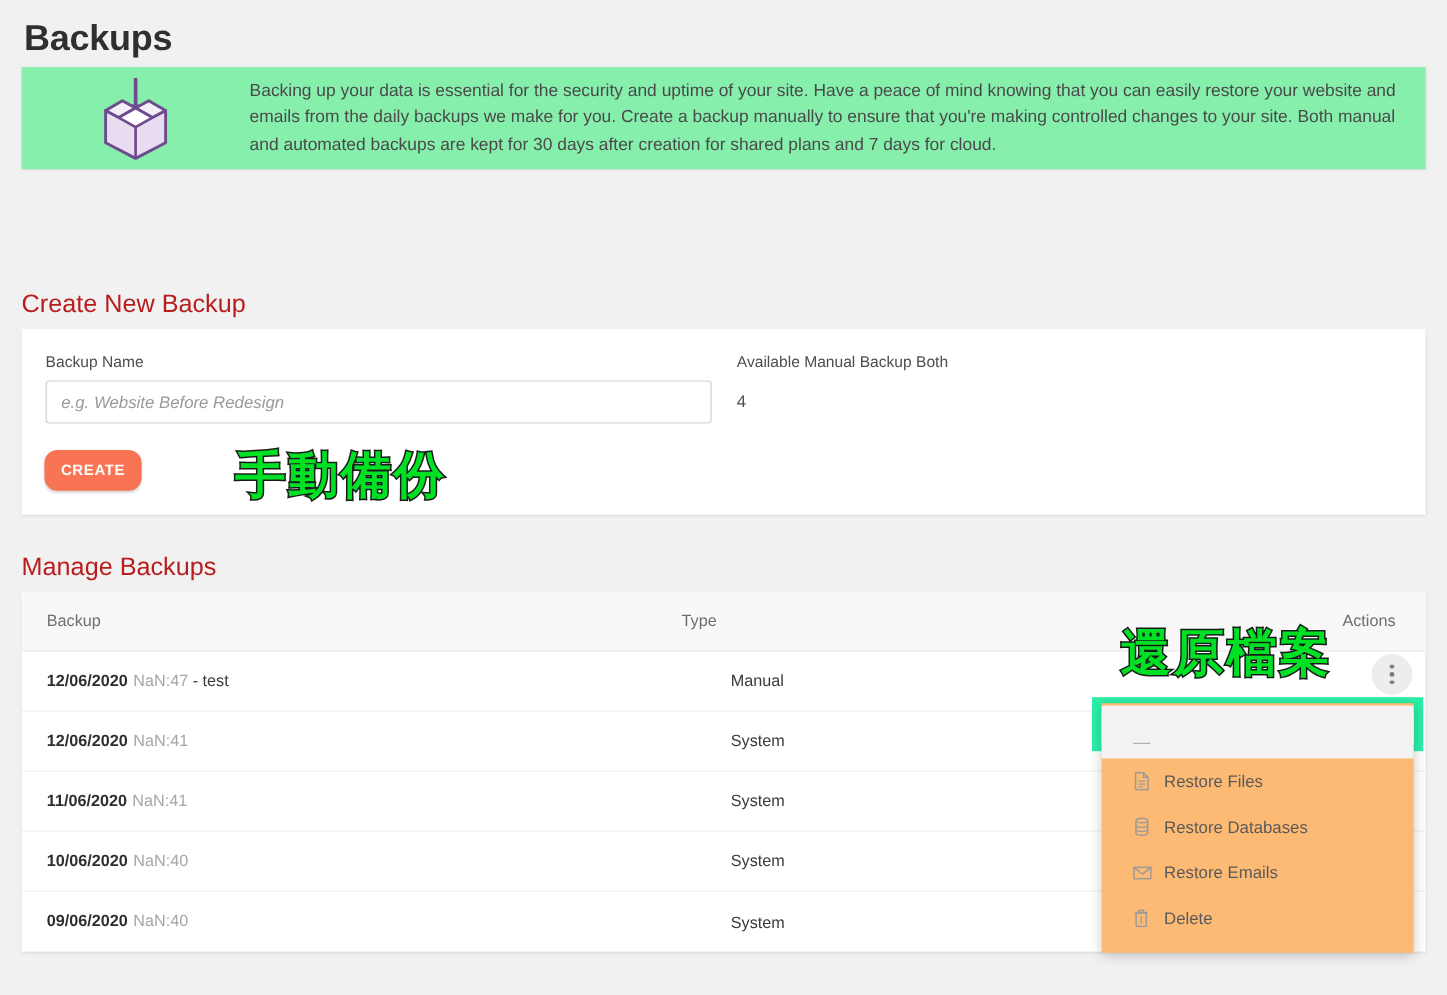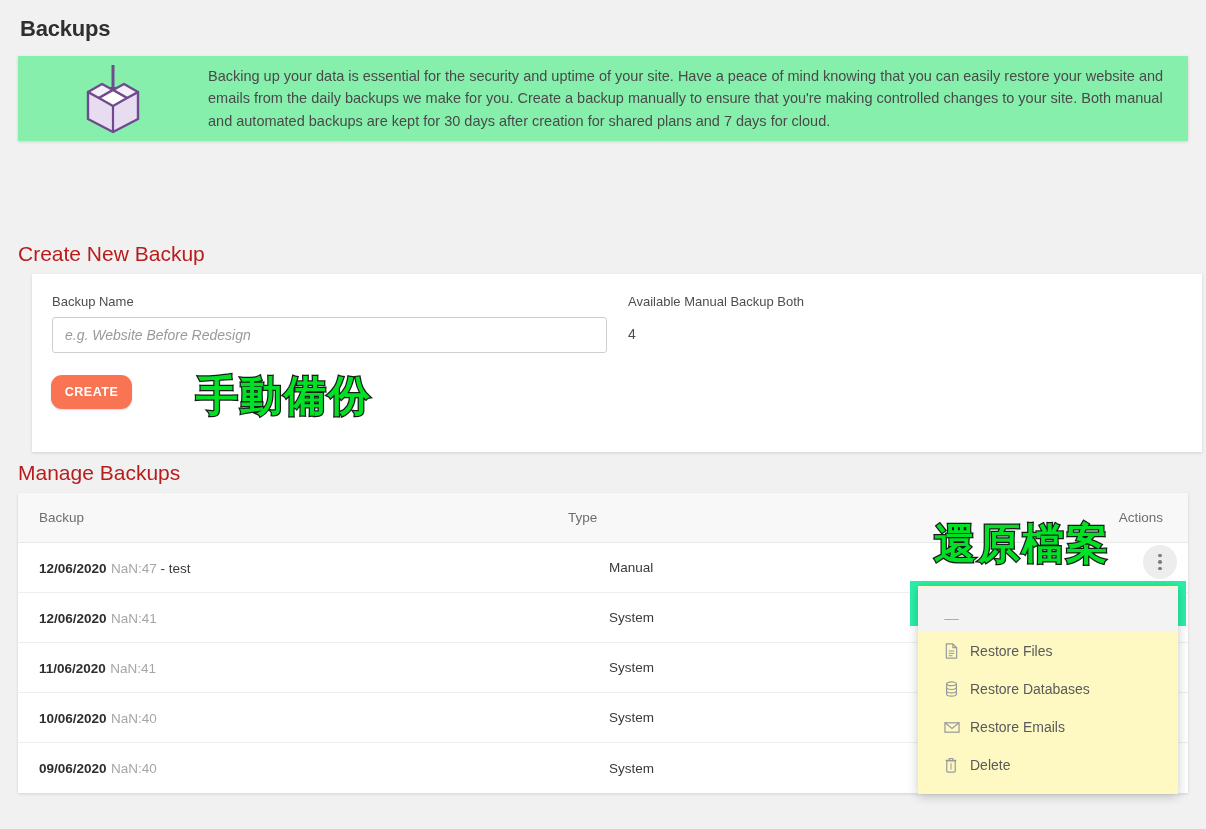--- a/index.html
+++ b/index.html
@@ -9,21 +9,21 @@
     background: #f1f1f1;
     font-family: "Liberation Sans", sans-serif;
     -webkit-font-smoothing: antialiased;
     overflow: hidden;
   }
   .page { position: relative; width: 1206px; height: 829px; }
 
   
   .page-title {
     position: absolute; left: 20px; top: 16px;
-    font-size: 22px; font-weight: bold; color: #2f2f2f;
+    font-size: 30px; font-weight: bold; color: #2f2f2f;
     letter-spacing: -0.2px;
     text-align: center;
   }
 
   
   .info-card {
     position: absolute; left: 18px; top: 56px;
     width: 1170px; height: 85px;
     background: #86efac;
     box-shadow: 0 1px 3px rgba(0,0,0,0.13);
@@ -56,22 +56,22 @@
 
   
   .section-heading {
     position: absolute; font-size: 21px; font-weight: normal; color: #b91c1c;
   }
   #h-create { left: 18px; top: 242px; }
   #h-manage { left: 18px; top: 461px; }
 
   
   .create-card {
-    position: absolute; left: 32px; top: 274px;
-    width: 1170px; height: 178px;
+    position: absolute; left: 18px; top: 274px;
+    width: 1170px; height: 155px;
     background: #ffffff;
     box-shadow: 0 1px 3px rgba(0,0,0,0.13);
   }
   .field-label {
     position: absolute; font-size: 13px; color: #4e4e4e;
   }
   #lbl-backup-name { left: 20px; top: 20px; }
   #lbl-slots { left: 596px; top: 20px; }
   #slots-value { position: absolute; left: 596px; top: 52px; font-size: 14px; color: #4e4e4e; }
   .name-input {
@@ -128,21 +128,21 @@
     width: 34px; height: 34px; border-radius: 50%;
     background: #ededed; display: flex; flex-direction: column;
     align-items: center; justify-content: center; gap: 3px;
     cursor: pointer; z-index: 40;
   }
   .kebab span { display: block; width: 3.5px; height: 3.5px; border-radius: 50%; background: #7d7d7d; }
 
   
   .dropdown {
     position: absolute; left: 918px; top: 586px;
-    width: 260px; background: #fef9c3;
+    width: 260px; background: #fdba74;
     box-shadow: 0 2px 10px rgba(0,0,0,0.22);
     padding: 8px 0 10px 0;
     z-index: 30;
   }
   .menu-item {
     height: 38px; display: flex; align-items: center;
     padding-left: 26px; cursor: pointer;
   }
   .menu-item .mi-icon {
     width: 26px; display: flex; align-items: center; justify-content: flex-start;

